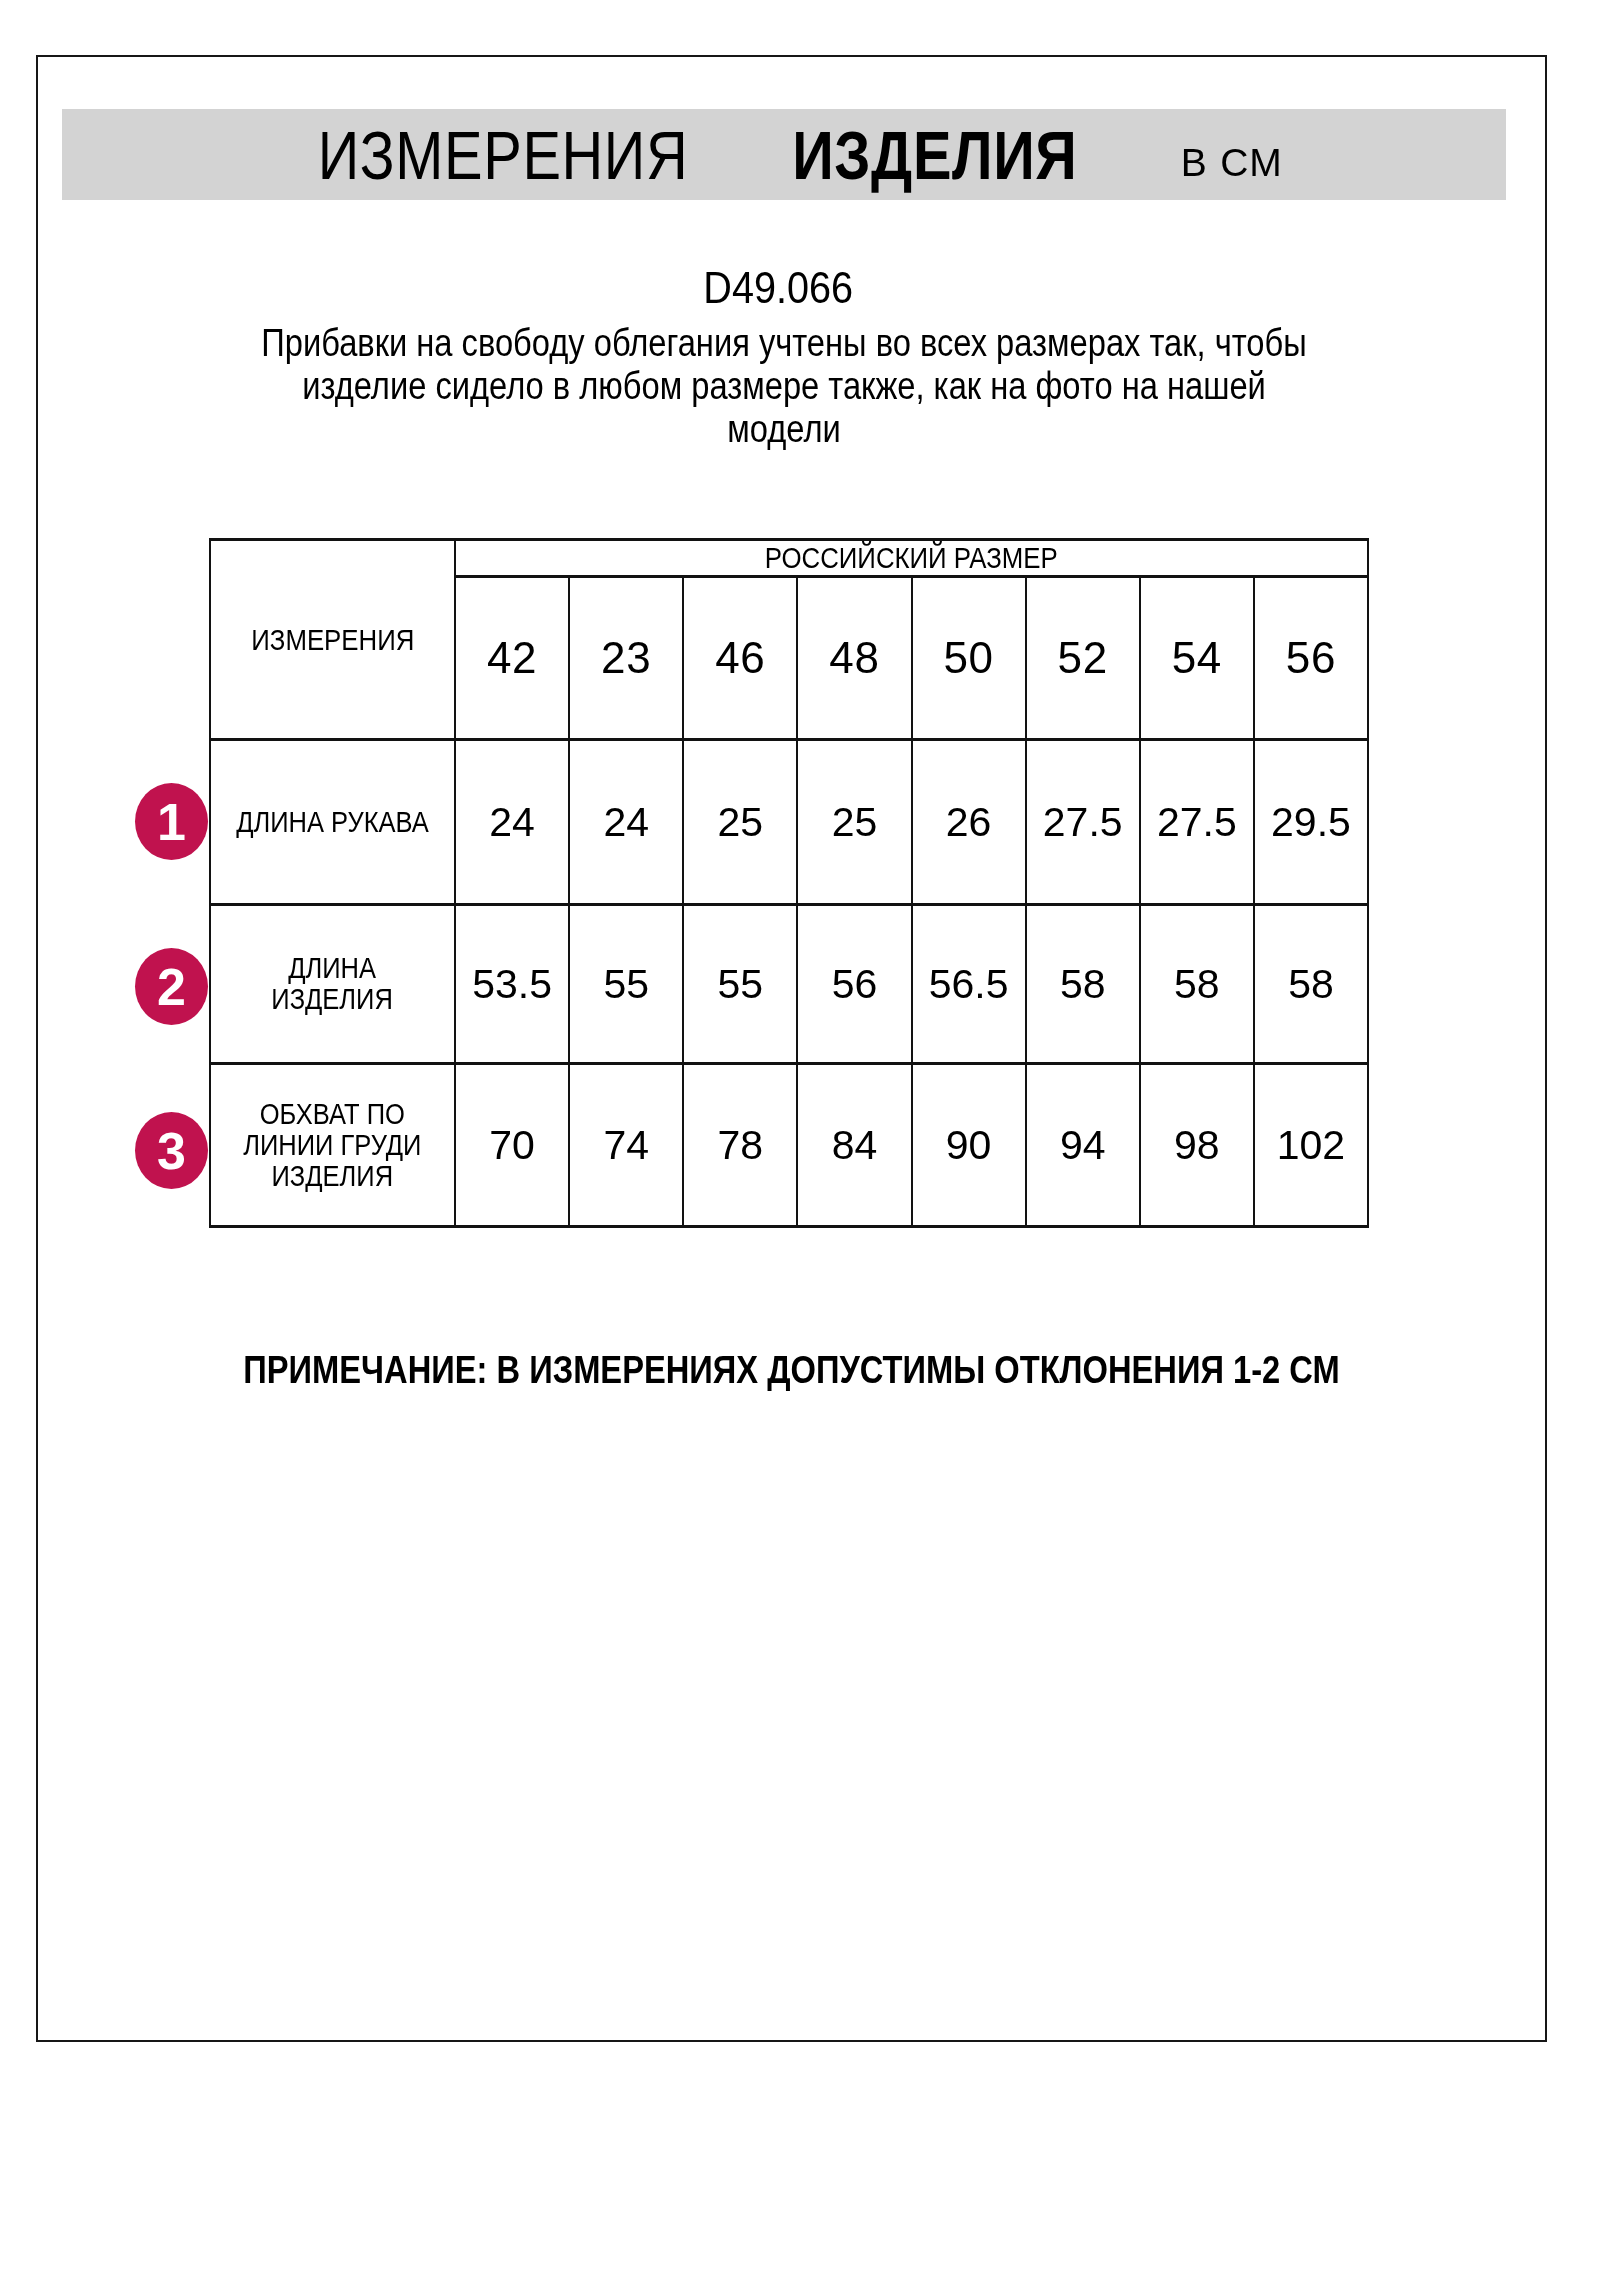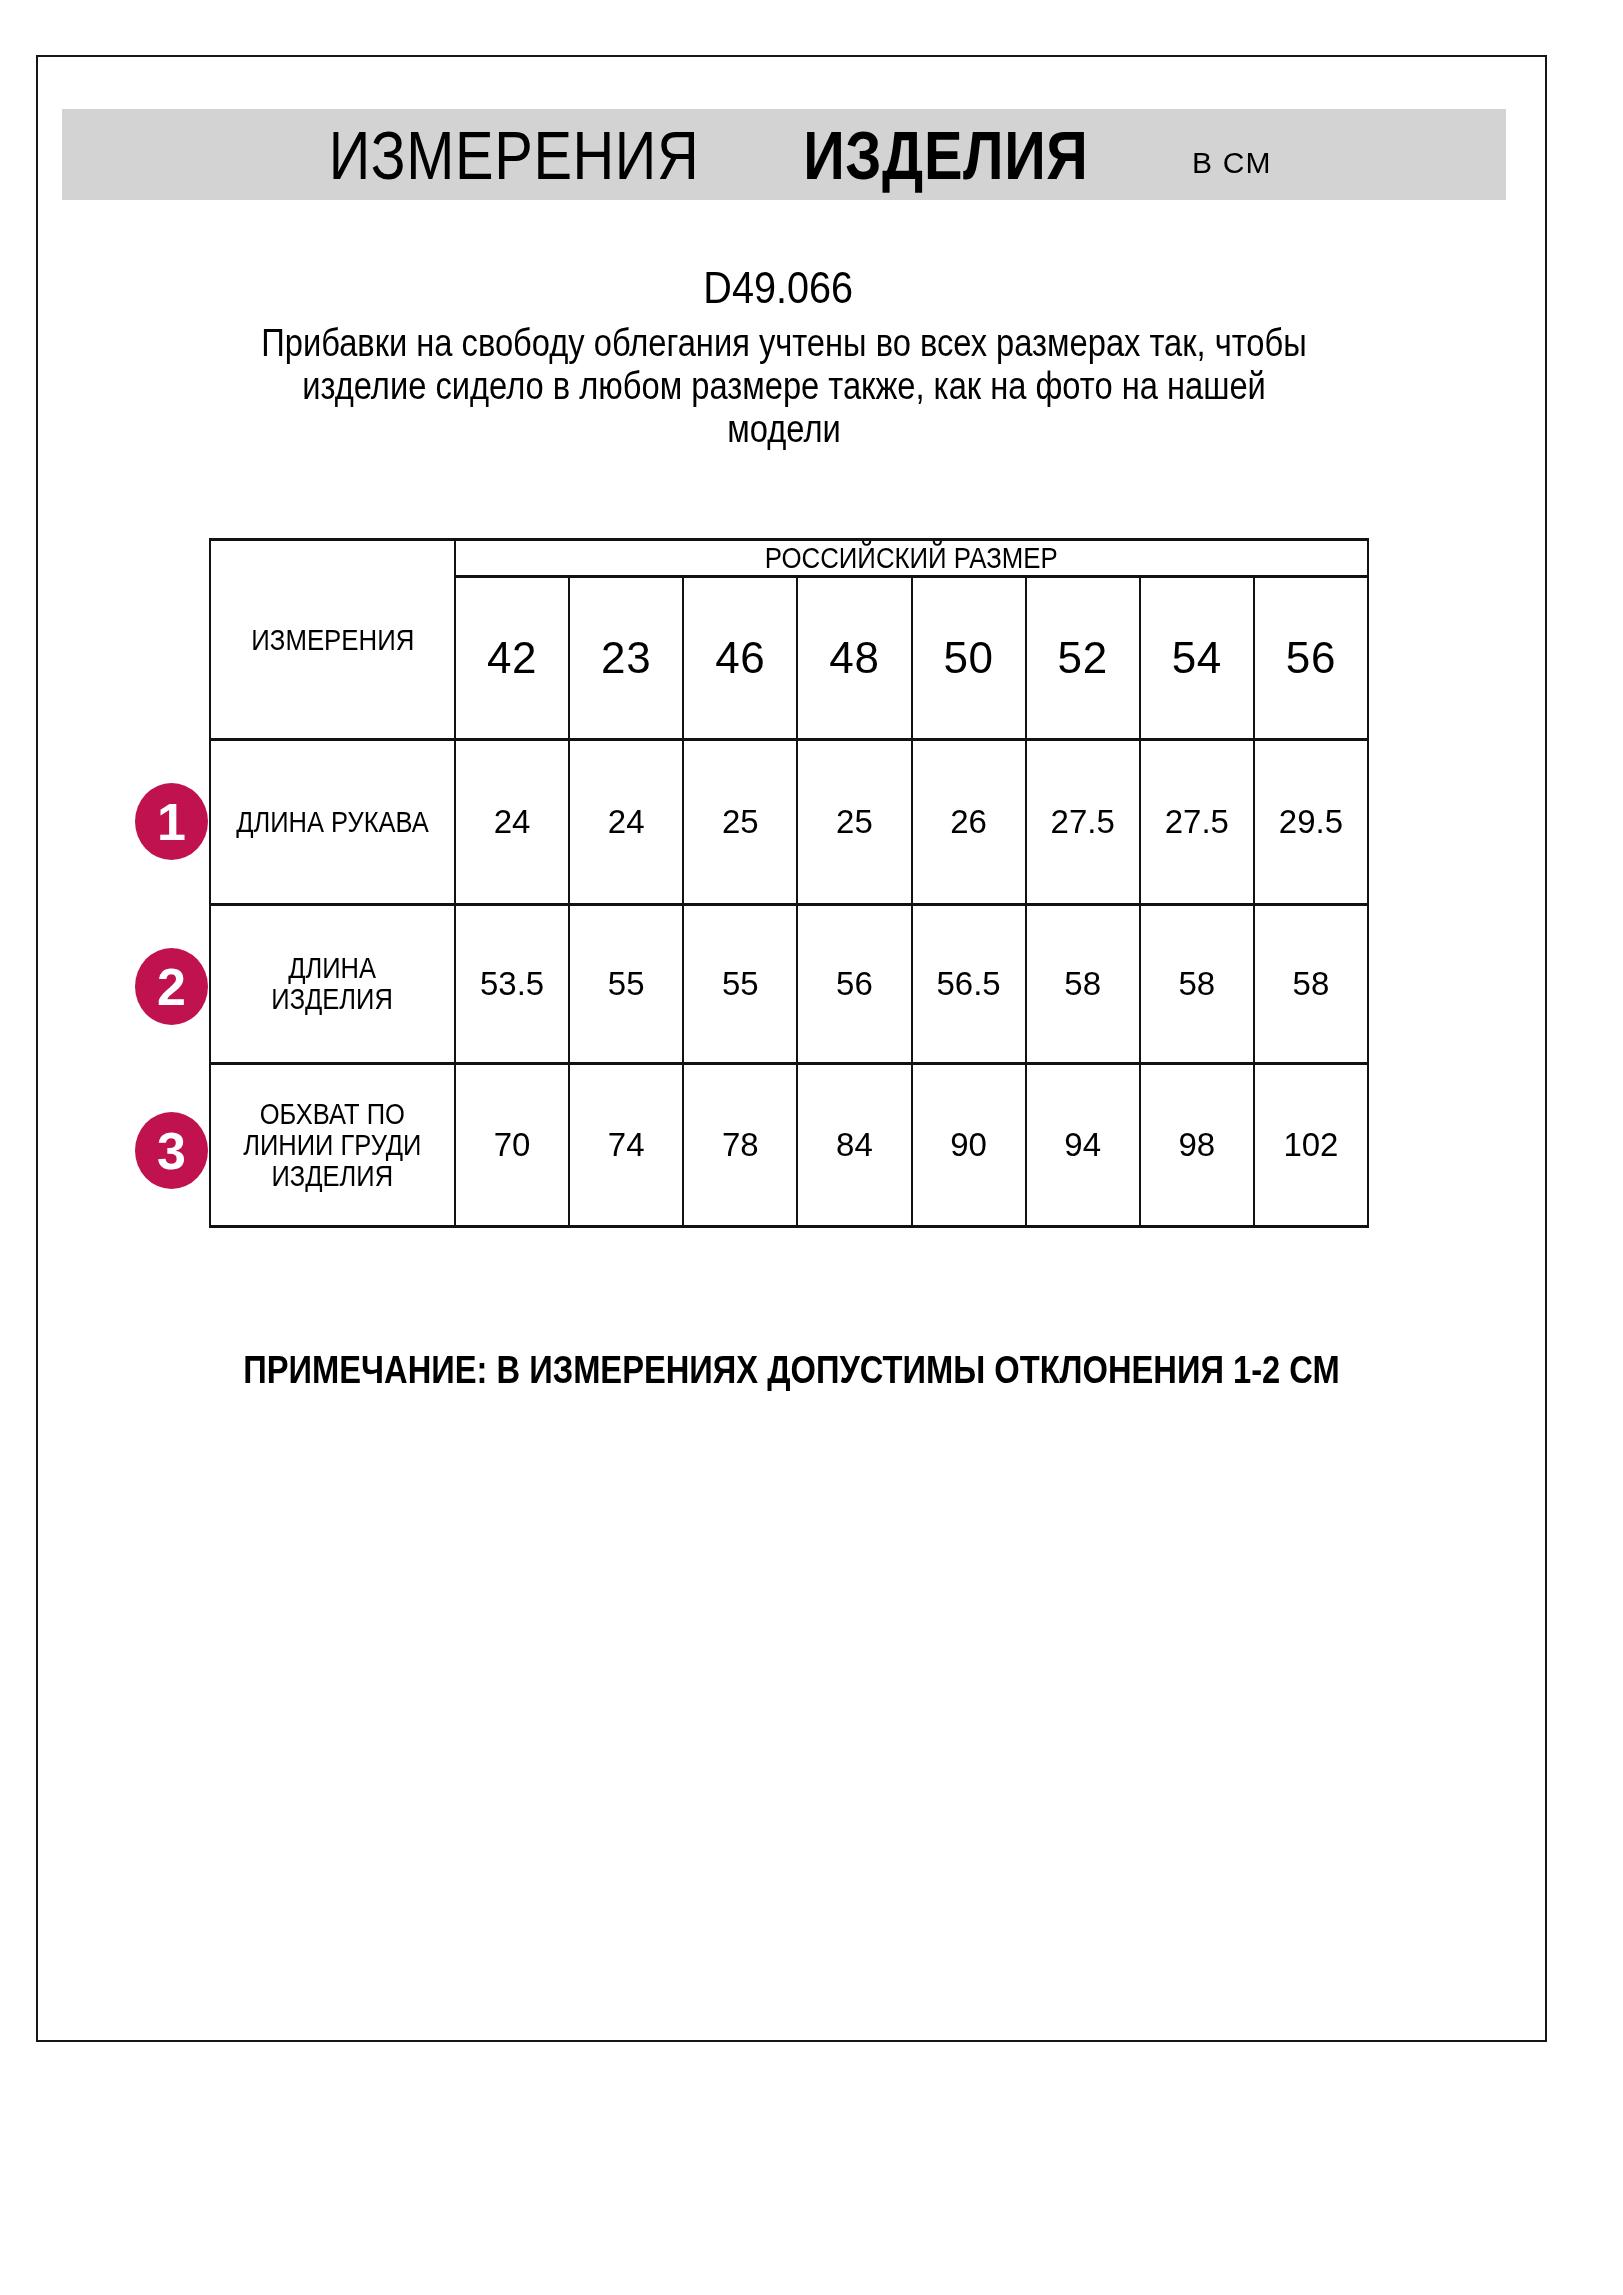--- a/index.html
+++ b/index.html
@@ -15,21 +15,21 @@
 
   
   .title-bar {
     position:absolute; left:62px; top:109px; width:1444px; height:91px;
     background:#d3d3d3;
     display:flex; align-items:center; justify-content:center;
   }
   .t-word { display:inline-block; white-space:nowrap; }
   .t1 { font-size:68px; font-weight:400; transform:scaleX(0.85); letter-spacing:0.7px; margin-right:46px; }
   .t2 { font-size:68px; font-weight:700; transform:scaleX(0.85); letter-spacing:0.7px; margin-right:78px; }
-  .t3 { font-size:30px; font-weight:400; transform:translateY(7.8px); letter-spacing:1.3px; }
+  .t3 { font-size:39px; font-weight:400; transform:translateY(7.8px); letter-spacing:1.3px; }
 
   
   .code {
     position:absolute; left:56px; top:263px; width:1444px;
     text-align:center; font-size:44px; font-weight:400;
   }
   .code .inner { display:inline-block; transform:scaleX(0.9); }
   .desc {
     position:absolute; left:62px; top:322px; width:1444px;
     text-align:center; transform:scaleX(0.86);
@@ -53,21 +53,21 @@
   tr.r-data1 td, tr.r-data1 th { height:165px; border-top:3.3px solid #121212; }
   tr.r-data2 td, tr.r-data2 th { height:159px; border-top:3.3px solid #121212; }
   tr.r-data3 td, tr.r-data3 th { height:163px; border-top:3.3px solid #121212; border-bottom:3.9px solid #121212; }
 
   .cell-sizehdr .inner, .cell-measure .inner {
     display:inline-block; font-size:30px; font-weight:400; transform:scaleX(0.86); white-space:nowrap;
   }
   .cell-size { font-size:44px; font-weight:700; letter-spacing:0.7px; }
   .cell-label .lbl { display:inline-block; transform:scaleX(0.88); }
   .lbl-line { font-size:29px; line-height:31px; font-weight:400; white-space:nowrap; }
-  td.cell-val { font-size:33px; }
+  td.cell-val { font-size:41px; }
 
   
   .num-circle {
     position:absolute; left:135px; width:73px; height:77px;
     background:#c0124e; border-radius:50%;
     display:flex; align-items:center; justify-content:center;
   }
   .num-circle span { color:#fff; font-size:52px; font-weight:700; }
   .nc1 { top:783px; } .nc2 { top:948px; } .nc3 { top:1112px; }
 

